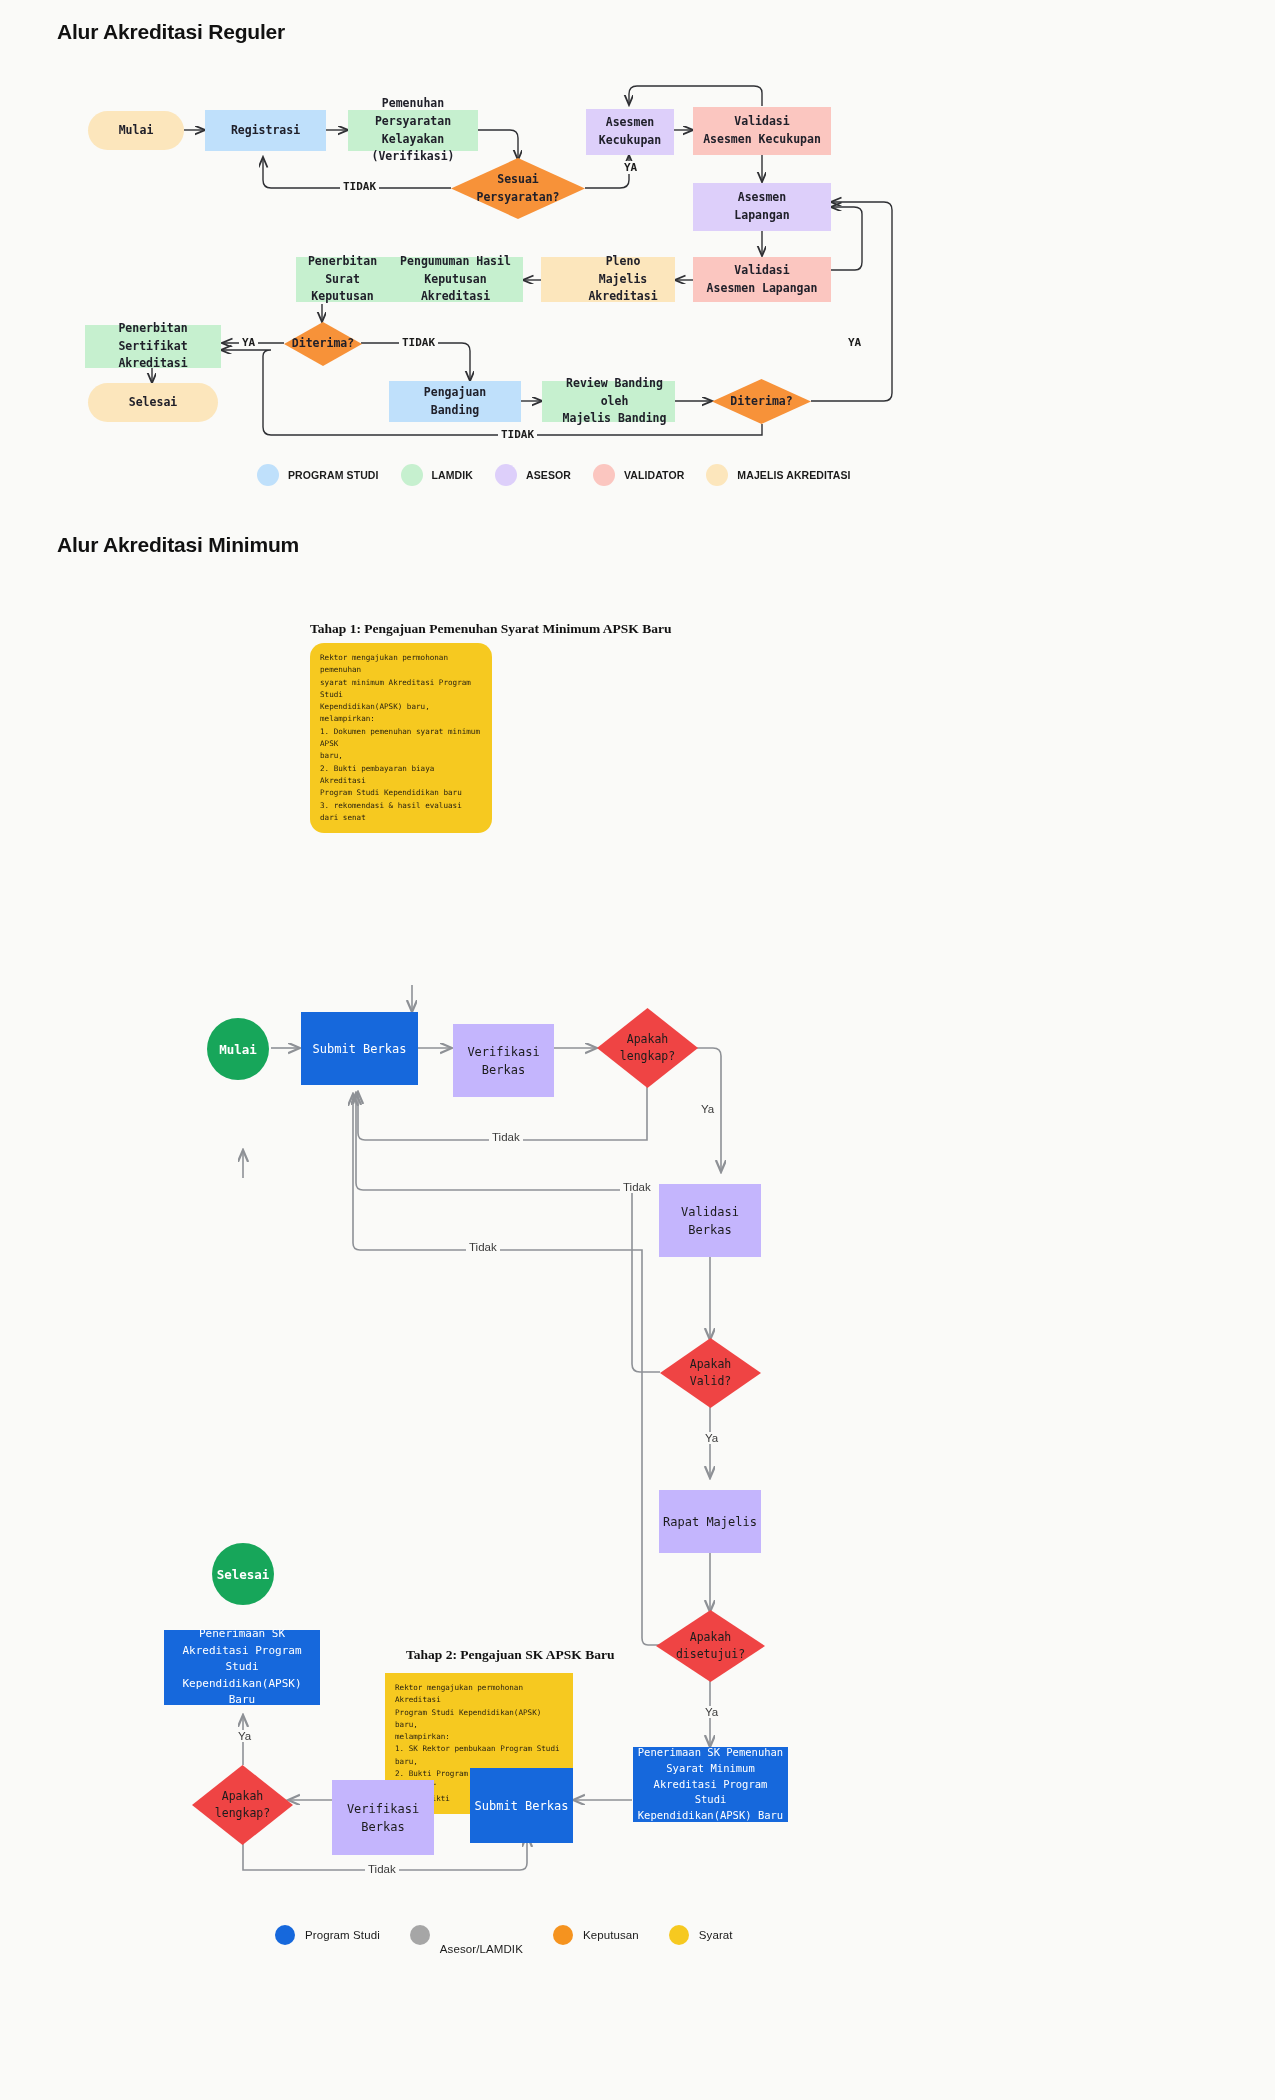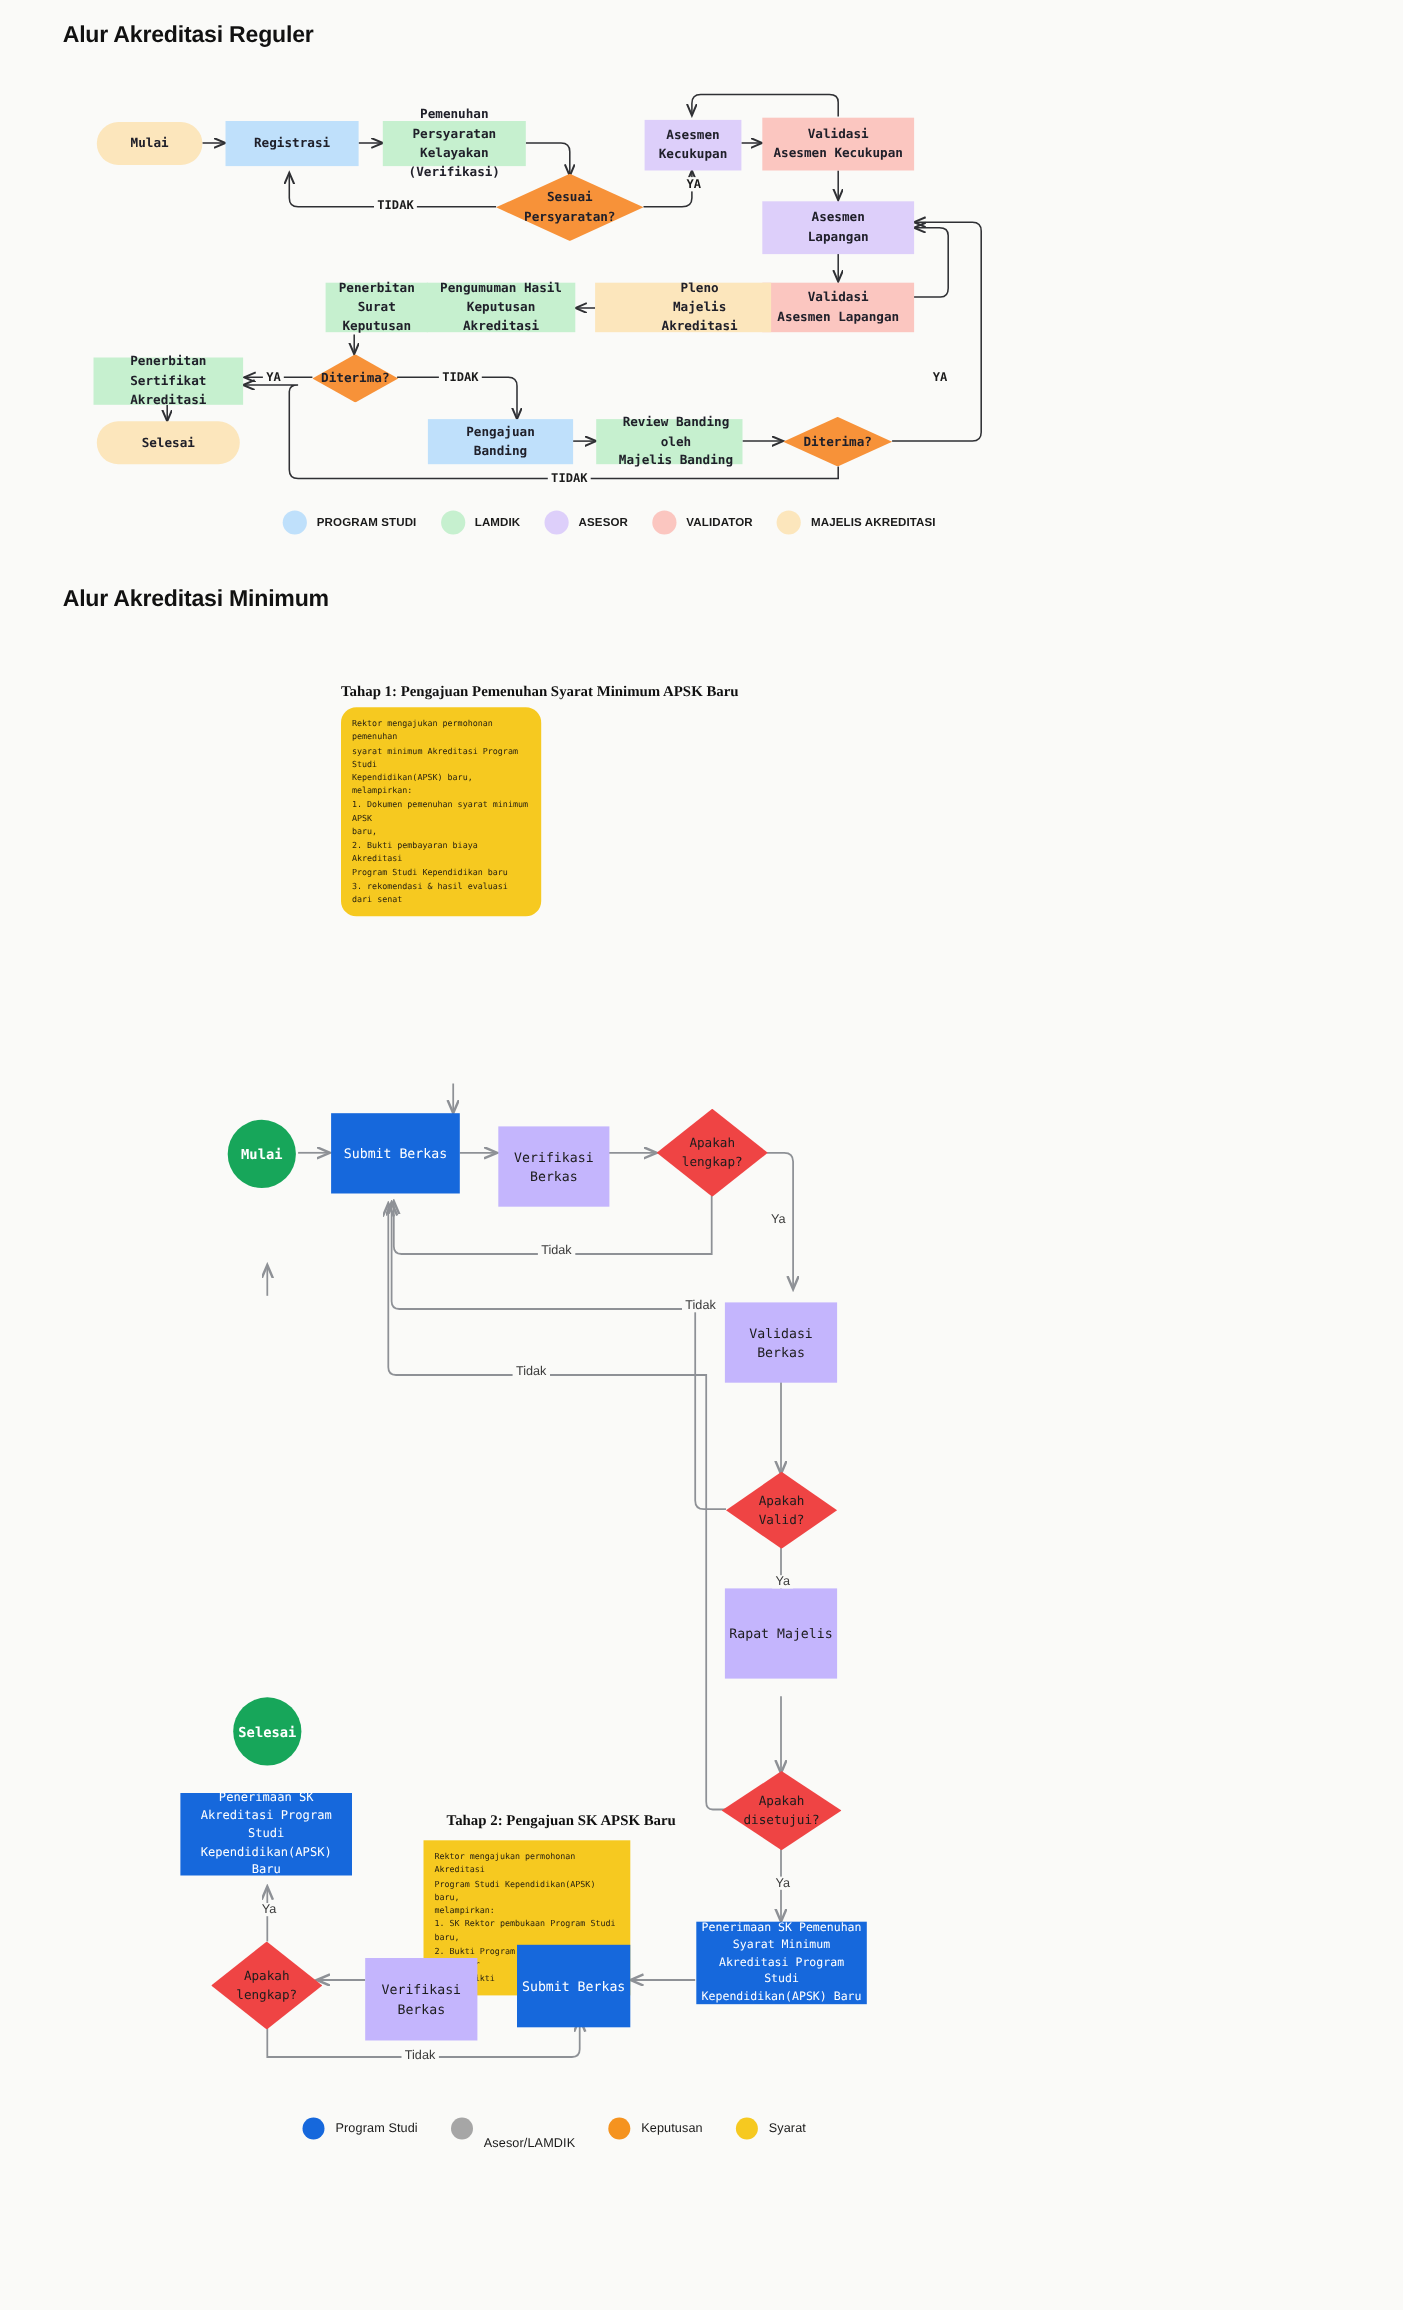--- a/index.html
+++ b/index.html
@@ -198,21 +198,21 @@
 
 <div class="node n-red" style="left:693px; top:107px; width:138px; height:48px;">Validasi
 Asesmen Kecukupan</div>
 
 <div class="node n-purple" style="left:693px; top:183px; width:138px; height:48px;">Asesmen
 Lapangan</div>
 
 <div class="node n-red" style="left:693px; top:257px; width:138px; height:45px;">Validasi
 Asesmen Lapangan</div>
 
-<div class="node n-cream" style="left:541px; top:257px; width:160px; height:45px;padding-left:34px;">Pleno
+<div class="node n-cream" style="left:541px; top:257px; width:134px; height:45px;padding-left:34px;">Pleno
 Majelis Akreditasi</div>
 
 <div class="node n-green" style="left:388px; top:257px; width:135px; height:45px;">Pengumuman Hasil
 Keputusan Akreditasi</div>
 
 <div class="node n-green" style="left:277px; top:257px; width:93px; height:45px;margin-left:19px;">Penerbitan
 Surat Keputusan</div>
 
 <div class="diamond" style="left:284px; top:322px; width:78px; height:44px;">Diterima?</div>
 
@@ -316,21 +316,21 @@
 
 <div class="dia2" style="left:597px; top:1008px; width:101px; height:80px;">Apakah
 lengkap?</div>
 
 <div class="box2 b-gray" style="left:659px; top:1172px; width:102px; height:73px;">Validasi
 Berkas</div>
 
 <div class="dia2" style="left:660px; top:1338px; width:101px; height:70px;">Apakah
 Valid?</div>
 
-<div class="box2 b-gray" style="left:659px; top:1432px; width:102px; height:82px;">Rapat Majelis</div>
+<div class="box2 b-gray" style="left:659px; top:1478px; width:102px; height:63px;">Rapat Majelis</div>
 
 <div class="dia2" style="left:656px; top:1610px; width:109px; height:72px;">Apakah
 disetujui?</div>
 
 <div class="box2 b-blue" style="left:633px; top:1747px; width:155px; height:75px; font-size:10.5px;">Penerimaan SK Pemenuhan
 Syarat Minimum
 Akreditasi Program Studi
 Kependidikan(APSK) Baru</div>
 
 <div class="sub-title" style="left: 406px; top: 1647px;">Tahap 2: Pengajuan SK APSK Baru</div>

